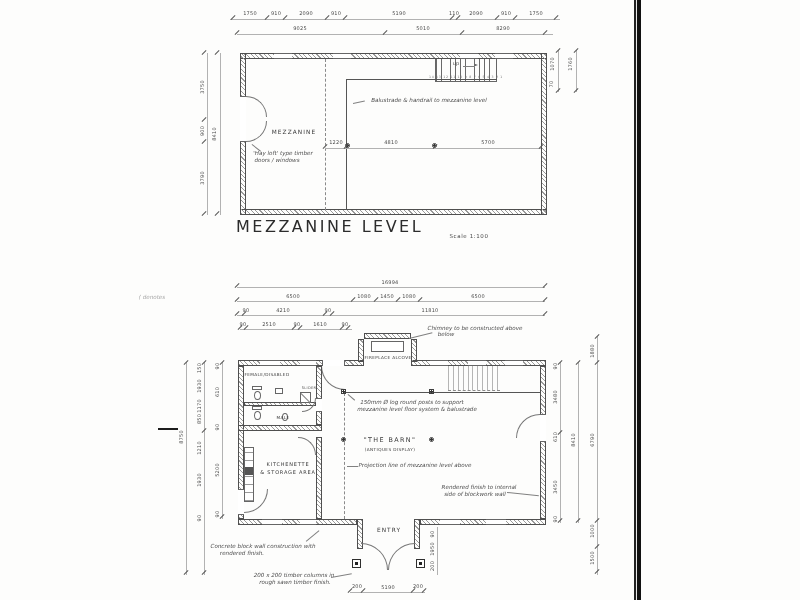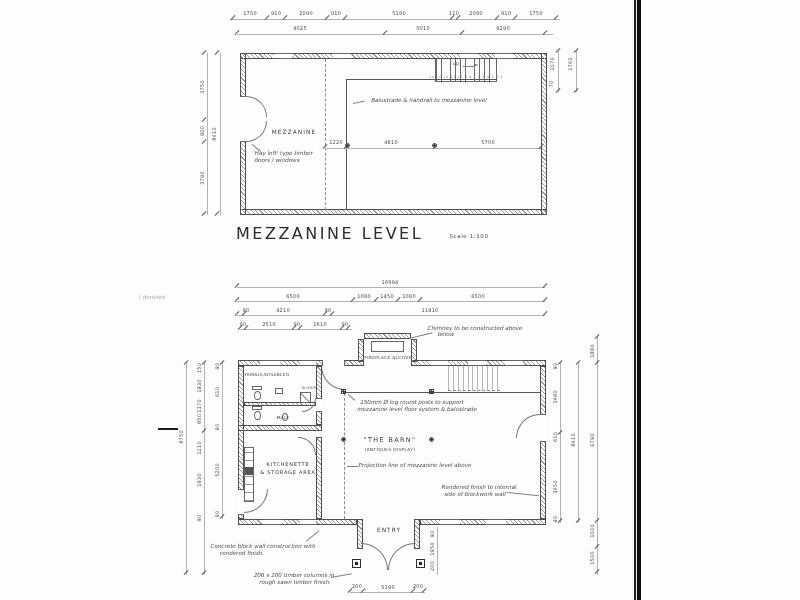--- a/index.html
+++ b/index.html
@@ -137,21 +137,21 @@
     <span class="dm" style="left:391px;top:142px">4810</span>
     <span class="dm" style="left:488px;top:142px">5700</span>
 
     <span class="rl" style="left:294px;top:132px">MEZZANINE</span>
     <span class="nt" style="left:429px;top:100px">Balustrade &amp; handrail to mezzanine level</span>
     <div class="ld" style="left:353px;top:103px;width:12px;transform:rotate(-12deg)"></div>
     <span class="nt" style="left:283px;top:153px">'Hay loft' type timber</span>
     <span class="nt" style="left:277px;top:160px">doors / windows</span>
     <div class="ld" style="left:252px;top:144px;width:11px;transform:rotate(38deg)"></div>
 
-    <span class="ttl" style="left:236px;top:224px">MEZZANINE LEVEL</span>
+    <span class="ttl" style="left:236px;top:217px">MEZZANINE LEVEL</span>
     <span class="dm sc" style="left:469px;top:236px">Scale 1:100</span>
   </div>
 
   <div>
 
     <div class="dl" style="left:237px;top:287px;width:308px;height:.8px"></div>
     <div class="tk" style="left:234px;top:284.5px"></div>
     <div class="tk" style="left:542px;top:284.5px"></div>
     <span class="dm" style="left:390px;top:282px">16994</span>
 

